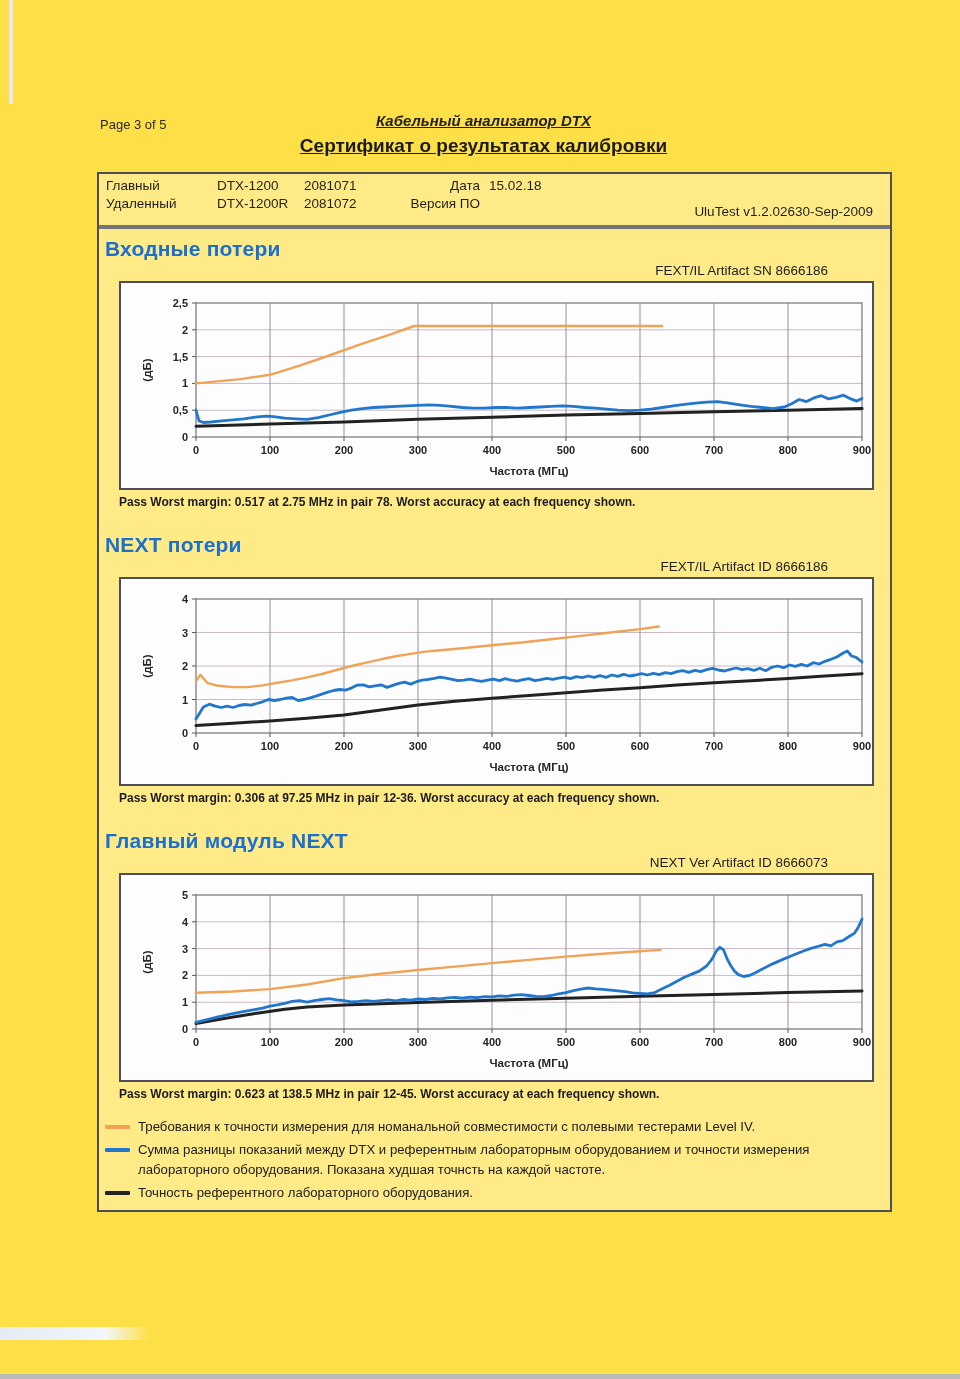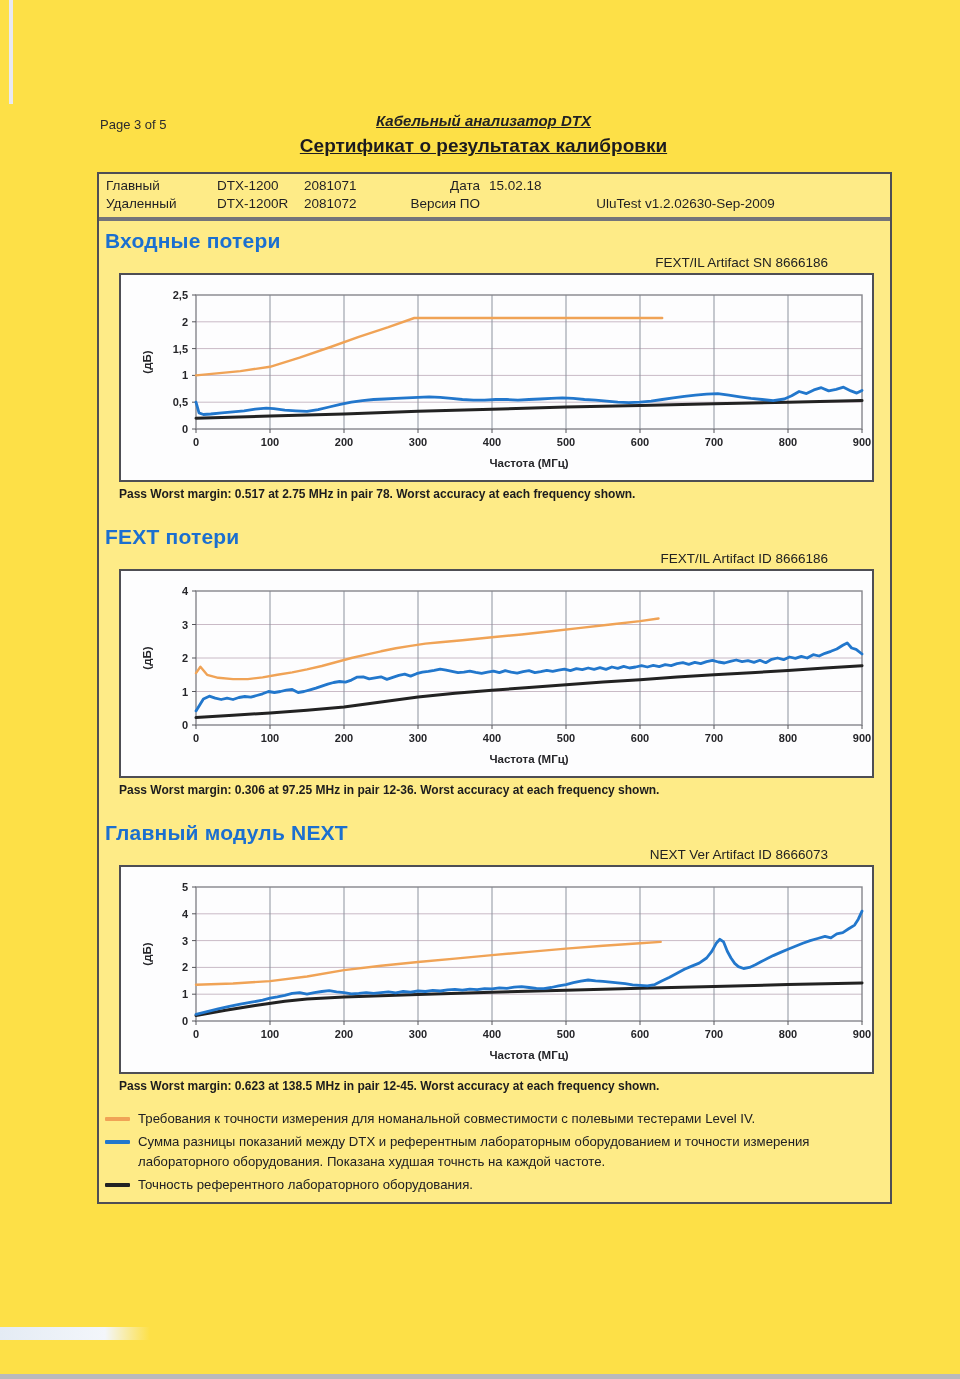--- a/index.html
+++ b/index.html
@@ -16,21 +16,21 @@
   .title-main{font-size:19px;font-weight:bold;margin-top:6px;color:#1b1b1f;}
 
   .outer-box{position:absolute;left:97px;top:172px;width:795px;border:2px solid #4e4e54;
              box-sizing:border-box;background:rgba(255,255,255,0.35);}
 
   .info-table{border-bottom:4px solid #74747a;padding:3px 0 4px;}
   .info-row{display:grid;grid-template-columns:118px 87px 90px 86px 1fr;font-size:13.5px;line-height:18px;}
   .cell-name{padding-left:7px;}
   .cell-label{text-align:right;}
   .cell-value{padding-left:9px;}
-  .cell-value.split{display:flex;justify-content:center;padding-right:8px;}
+  .cell-value.split{display:flex;justify-content:flex-end;padding-right:17px;margin-top:8px;}
 
   .section-heading{color:#1b6fd0;font-size:21px;font-weight:bold;margin:8px 0 2px 6px;letter-spacing:.2px;}
   .section + .section .section-heading{margin-top:24px;}
   .artifact-label{text-align:right;margin:0 62px 3px 0;font-size:13.5px;color:#222;}
   .chart-box{margin-left:20px;width:755px;height:209px;border:2px solid #4e4e54;box-sizing:border-box;background:#fdfdfe;}
   .pass-text{margin:5px 0 0 20px;font-size:12px;font-weight:bold;color:#1c1c1e;}
 
   .legend{margin:16px 0 7px;padding-left:20px;}
   .legend-item{display:flex;gap:8px;font-size:13.2px;line-height:20px;margin-bottom:3px;color:#202024;}
   .legend-dash{width:25px;height:3.5px;margin-top:8px;margin-left:-14px;flex:none;border-radius:1px;}
@@ -129,21 +129,21 @@
             <text x="30" y="87" text-anchor="middle" class="axis-label" transform="rotate(-90 30 87)">(дБ)</text>
             <polyline points="75.0,143.3 149.0,141.1 223.0,139.0 297.0,136.3 371.0,134.2 445.0,132.0 519.0,130.4 593.0,128.8 667.0,127.2 741.0,125.6" fill="none" stroke="#222222" stroke-width="3" stroke-linejoin="round" stroke-linecap="round"></polyline>
             <polyline points="75.0,100.4 119.4,96.1 149.0,91.8 178.6,82.7 208.2,72.5 237.8,61.8 267.4,52.2 293.3,43.0 371.0,43.0 445.0,43.0 541.2,43.0" fill="none" stroke="#f0a356" stroke-width="2.4" stroke-linejoin="round" stroke-linecap="round"></polyline>
             <polyline points="75.0,127.2 78.0,137.9 82.4,139.5 89.8,139.0 100.9,137.9 112.0,136.8 123.1,135.8 134.2,134.2 145.3,133.1 152.7,133.6 163.8,135.2 174.9,135.8 186.0,136.3 197.1,134.7 208.2,132.0 219.3,129.3 230.4,127.2 241.5,125.6 252.6,124.5 263.7,124.0 274.8,123.4 285.9,122.9 297.0,122.4 308.1,121.8 319.2,122.4 330.3,123.4 341.4,124.5 352.5,125.1 363.6,125.1 374.7,124.5 385.8,124.5 396.9,125.1 408.0,124.5 419.1,124.0 430.2,123.4 441.3,122.9 452.4,123.4 463.5,124.5 474.6,125.1 485.7,126.1 496.8,127.2 507.9,127.7 519.0,127.2 530.1,126.1 541.2,124.5 552.3,122.9 563.4,121.3 574.5,120.2 585.6,119.2 596.7,118.6 607.8,120.2 618.9,121.8 630.0,123.4 641.1,124.5 652.2,125.6 663.3,124.0 670.7,120.8 678.1,116.5 685.5,118.6 692.9,114.9 700.3,112.7 707.7,115.9 715.1,114.3 722.5,112.2 729.9,115.9 735.8,118.1 741.0,115.4" fill="none" stroke="#2277cc" stroke-width="2.8" stroke-linejoin="round" stroke-linecap="round"></polyline>
           </svg>
       </div>
       <div class="pass-text">Pass Worst margin: 0.517 at 2.75 MHz in pair 78. Worst accuracy at each frequency shown.</div>
     </div>
 
     <div class="section">
-      <div class="section-heading accent" style="color: rgb(27, 111, 208);">FEXT потери</div>
+      <div class="section-heading accent" style="color: rgb(27, 111, 208);">NEXT потери</div>
       <div class="artifact-label">FEXT/IL Artifact ID 8666186</div>
       <div class="chart-box">
         <svg class="chart" width="751" height="205" viewBox="0 0 751 205">
             <line x1="75" y1="120.5" x2="741" y2="120.5" stroke="#c9bac6" stroke-width="1"></line>
             <line x1="75" y1="87" x2="741" y2="87" stroke="#c9bac6" stroke-width="1"></line>
             <line x1="75" y1="53.5" x2="741" y2="53.5" stroke="#c9bac6" stroke-width="1"></line>
             <line x1="149" y1="20" x2="149" y2="154" stroke="#8d939e" stroke-width="1"></line>
             <line x1="223" y1="20" x2="223" y2="154" stroke="#8d939e" stroke-width="1"></line>
             <line x1="297" y1="20" x2="297" y2="154" stroke="#8d939e" stroke-width="1"></line>
             <line x1="371" y1="20" x2="371" y2="154" stroke="#8d939e" stroke-width="1"></line>

